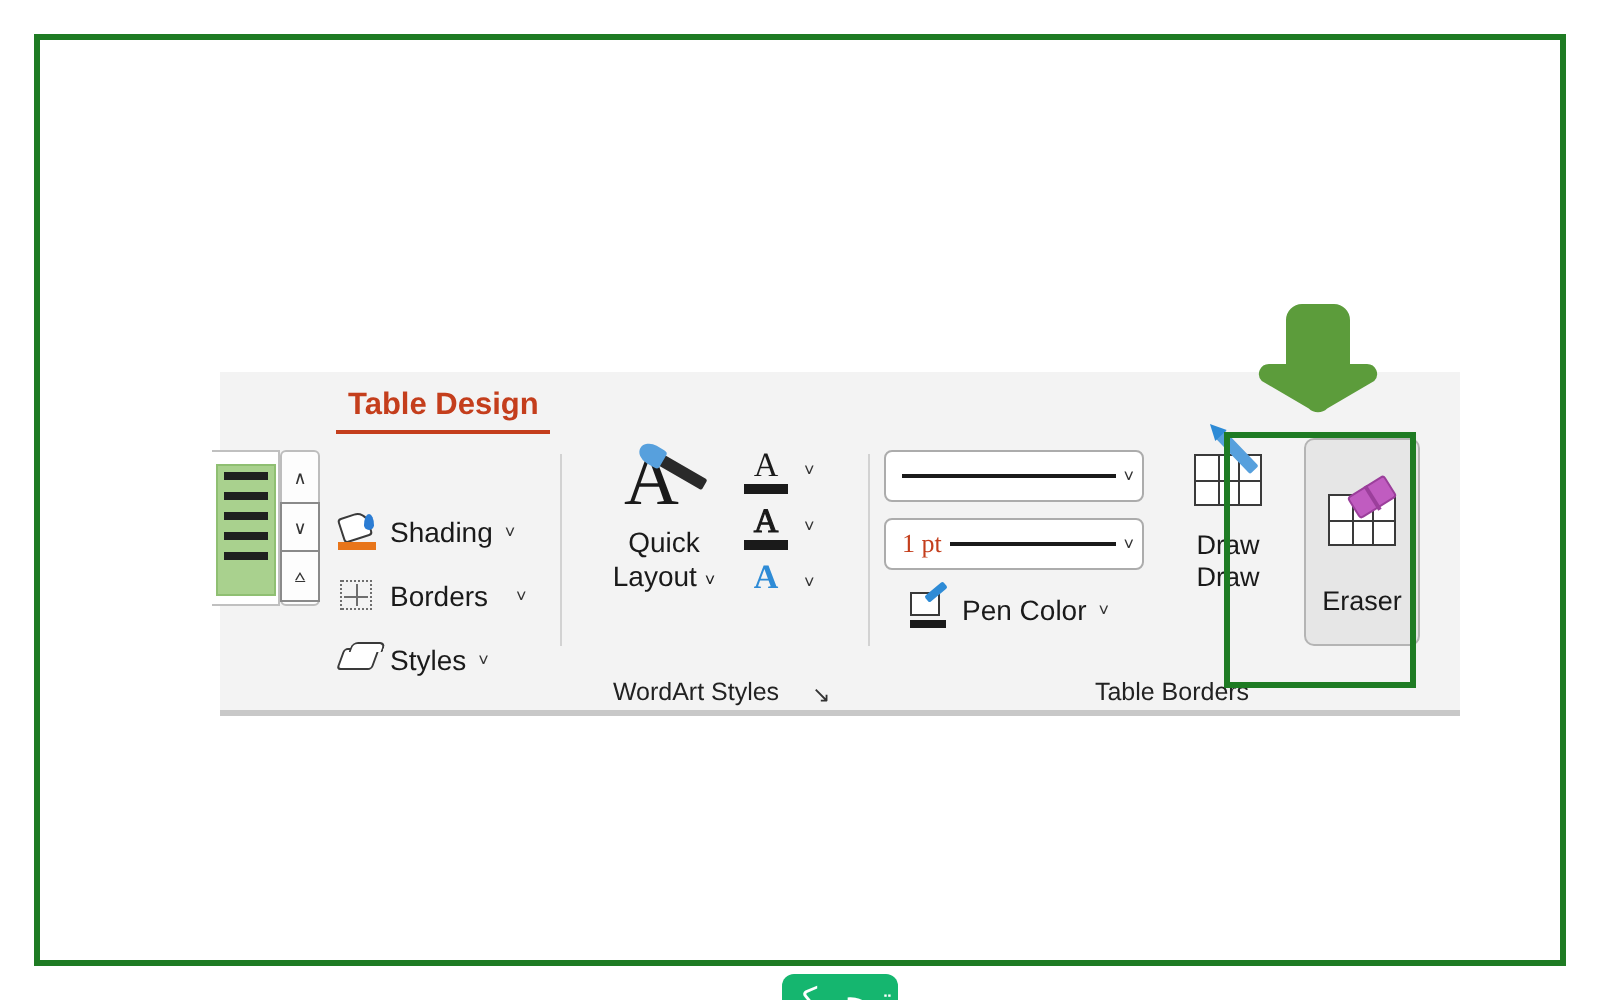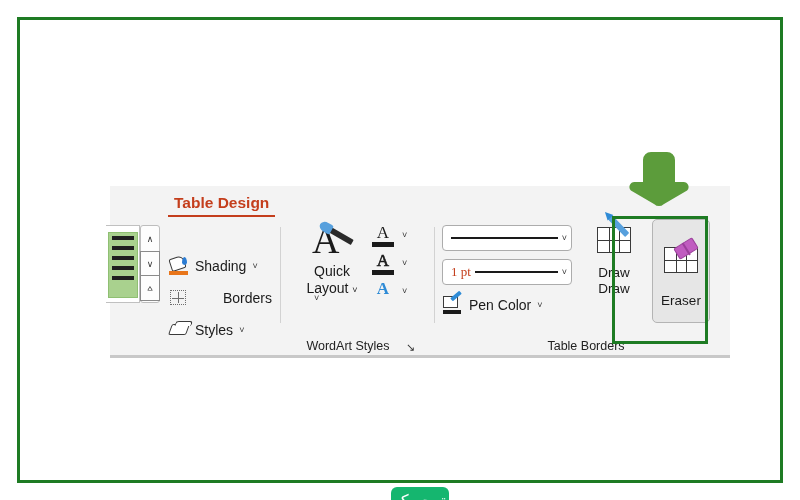--- a/index.html
+++ b/index.html
@@ -360,21 +360,21 @@
     font-size: 13px;
     color: #C43E1C;
     margin-right: 4px;
     white-space: nowrap;
     font-family: Liberation Serif, serif;
   }
   .combo .caret { font-size: 9px; color: #333; }
 
   .pencolor-row {
     position: absolute;
-    left: 6px;
+    left: 18px;
     display: flex;
     align-items: center;
     height: 24px;
     font-size: 14px;
     color: #1A1A1A;
     cursor: default;
     white-space: nowrap;
     text-align: right;
   }
   .ic-pen {
@@ -568,21 +568,21 @@
       <div class="group" id="grp-shading">
         <div class="menu-row" style="top:8px;">
           <span class="glyph">
             <span class="ic-bucket"></span>
               <span class="ic-bucket-drop"></span>
               <span class="ic-bar-orange"></span>
           </span>
           <span>Shading</span>
           <span class="caret">˅</span>
         </div>
-        <div class="menu-row" style="top:40px;gap:28px;">
+        <div class="menu-row" style="top:40px;">
           <span class="glyph">
             <span class="ic-borders"></span>
           </span>
           <span>Borders</span>
           <span class="caret" style="margin-left:14px;">˅</span>
         </div>
         <div class="menu-row" style="top:72px;">
           <span class="glyph">
             <span class="ic-effects"></span>
           </span>

